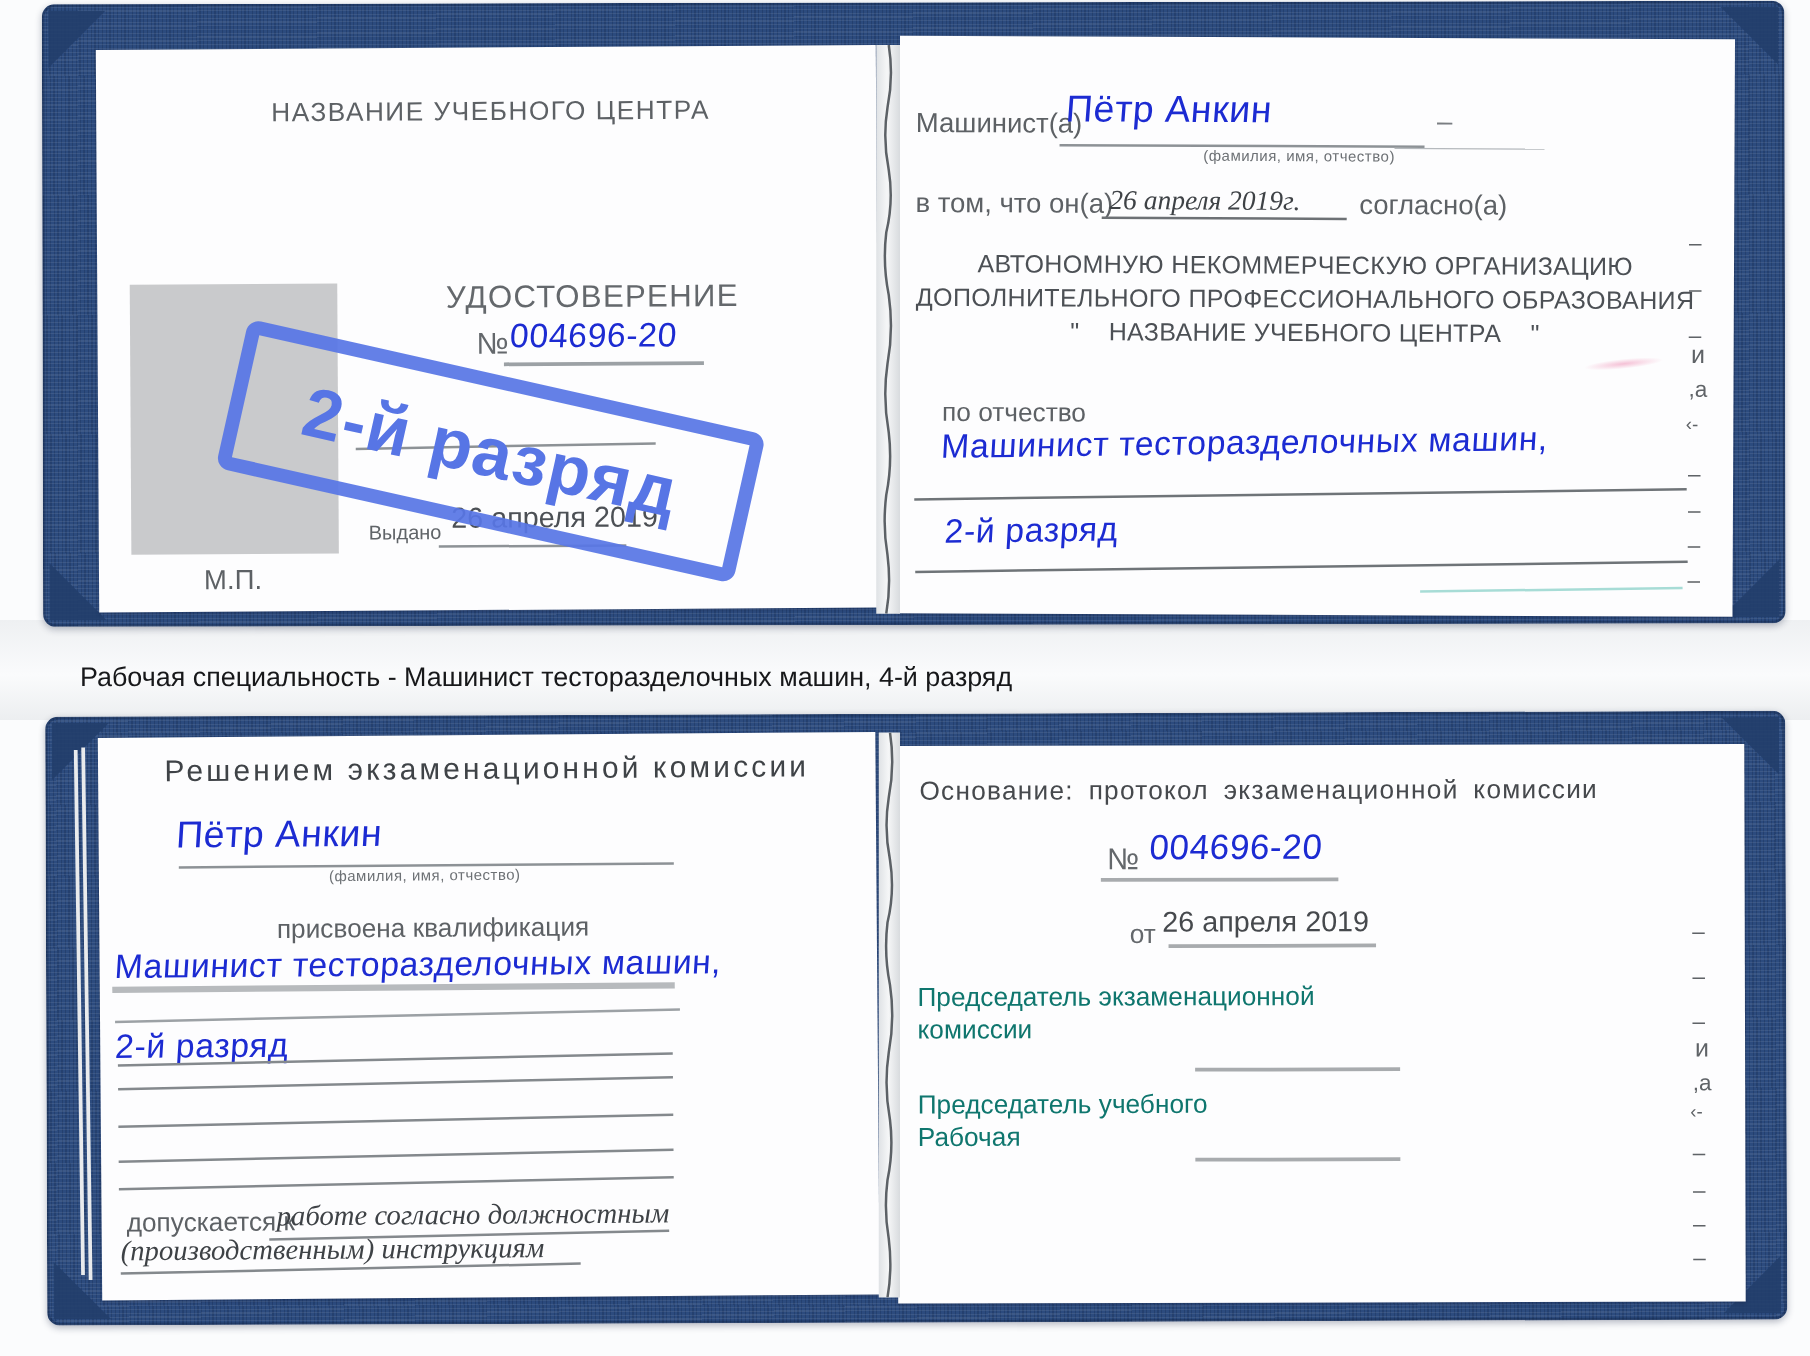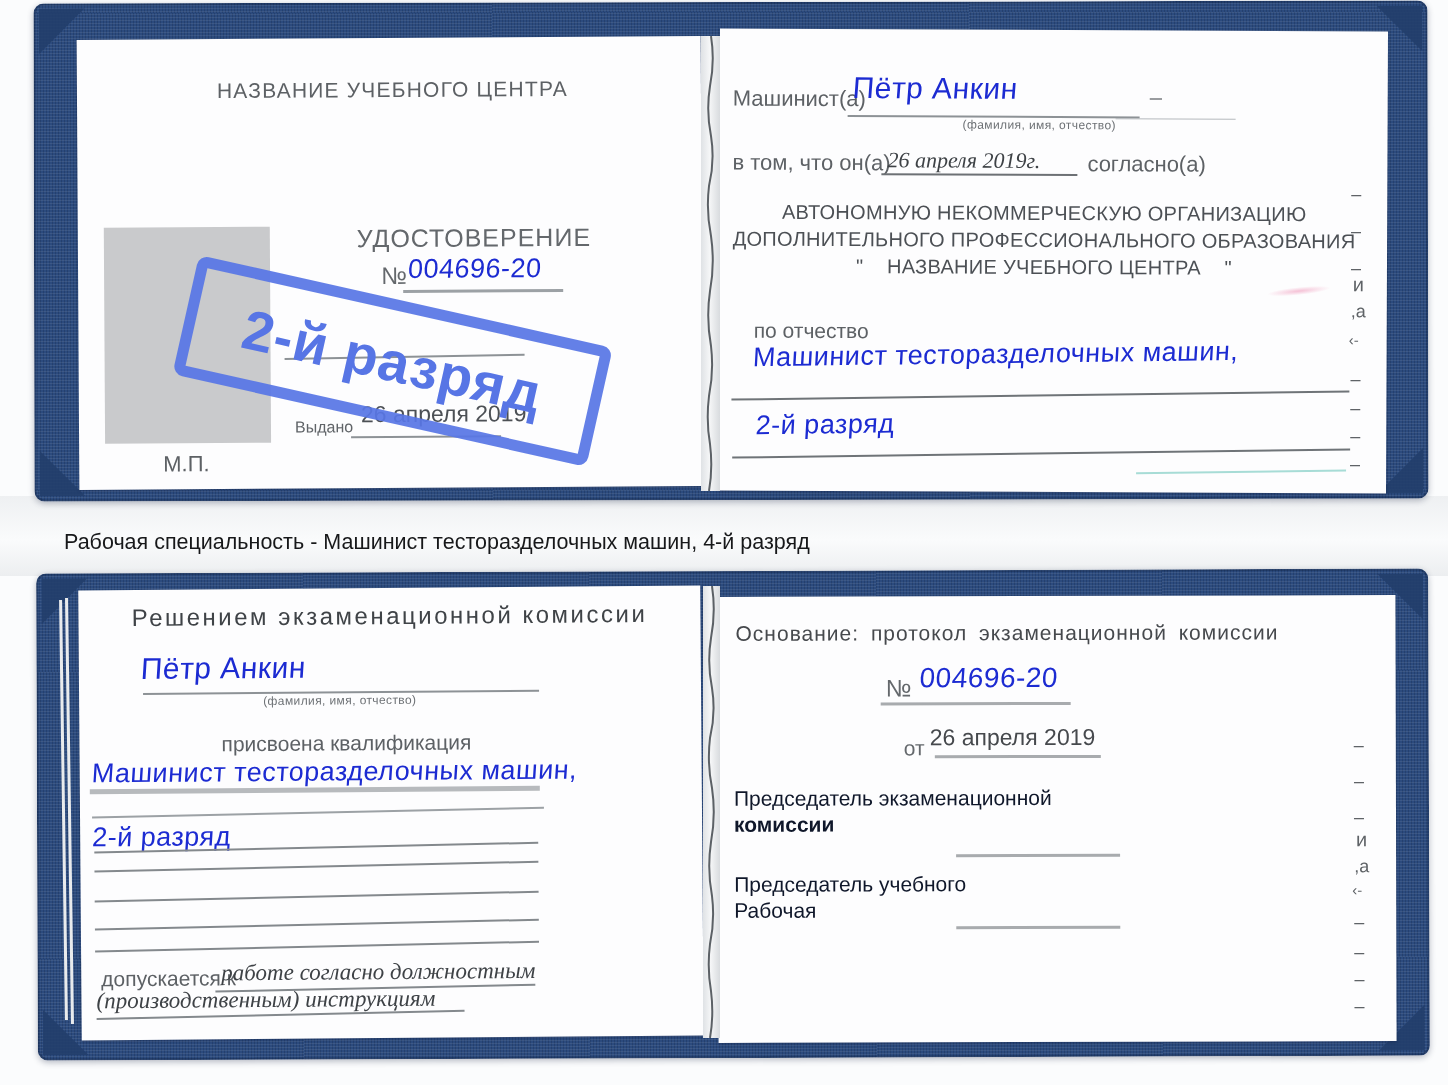--- a/index.html
+++ b/index.html
@@ -70,21 +70,21 @@
   .hw-group{position:absolute;left:10px;top:312px;width:640px;height:140px;transform:rotate(-1deg);transform-origin:0 0;}
 
   
   .bl-header{left:28px;top:14px;width:566px;text-align:center;font-size:24px;color:#3f4347;letter-spacing:2.5px;}
   .thick-line{position:absolute;background:#b7babd;height:5px;}
   .rule{position:absolute;background:#84898d;height:2px;transform:rotate(-0.8deg);}
 
   
   .br-osn{left:18px;top:25px;font-size:21px;color:#46494d;letter-spacing:1px;word-spacing:5px;}
   .sig-line{position:absolute;background:#a8abae;height:3px;width:164px;left:238px;}
-  .br-lbl{font-size:21px;color:#0f172a;}
+  .br-lbl{font-size:21px;color:#0f766e;}
 
   .caption{position:absolute;left:64px;top:530px;font-size:21.5px;color:#17181a;}
 </style>
 </head>
 <body>
 
 <div class="screen">
 
   <div class="mid-strip"></div>
   <div class="bottom-strip"></div>
@@ -193,21 +193,21 @@
 
   <div class="page page-br">
     <div class="t br-osn">Основание: протокол экзаменационной комиссии</div>
     <div class="t" style="left:168px;top:78px;font-size:24px;color:#64686c;">№</div>
     <div class="t" style="left:202px;top:66px;"><span class="hw" style="font-size:28px;">004696-20</span></div>
     <div class="line" style="left:163px;top:106px;width:190px;height:3px;background:#a8abae;"></div>
     <div class="t" style="left:186px;top:140px;font-size:21px;color:#64686c;">от</div>
     <div class="t" style="left:212px;top:128px;font-size:23px;color:#46494d;">26 апреля 2019</div>
     <div class="line" style="left:217px;top:159px;width:166px;height:3px;background:#a8abae;"></div>
     <div class="t br-lbl" style="left:16px;top:190px;">Председатель экзаменационной</div>
-    <div class="t br-lbl" style="left:16px;top:216px;font-weight:bold;">комиссии</div>
+    <div class="t br-lbl" style="left:16px;top:216px;">комиссии</div>
     <div class="sig-line" style="top:258px;"></div>
     <div class="t br-lbl" style="left:16px;top:276px;">Председатель учебного</div>
     <div class="t br-lbl" style="left:16px;top:302px;">Рабочая</div>
     <div class="sig-line" style="top:330px;"></div>
 
     <span class="edge-mark" style="left:636px;top:140px;">–</span>
     <span class="edge-mark" style="left:636px;top:176px;">–</span>
     <span class="edge-mark" style="left:636px;top:212px;">–</span>
     <span class="edge-mark" style="left:638px;top:233px;font-size:20px;">и</span>
     <span class="edge-mark" style="left:636px;top:261px;">,а</span>

